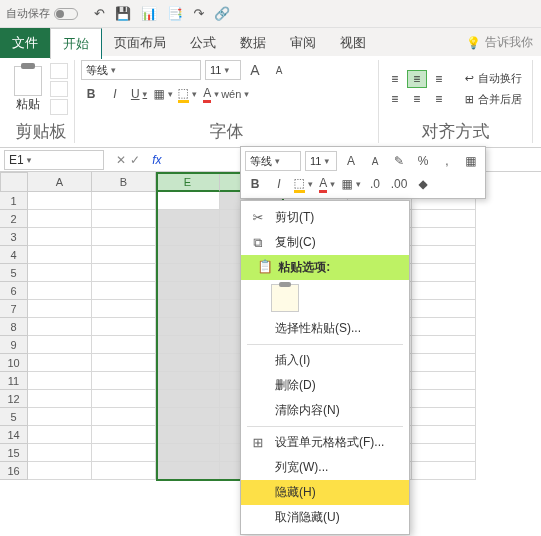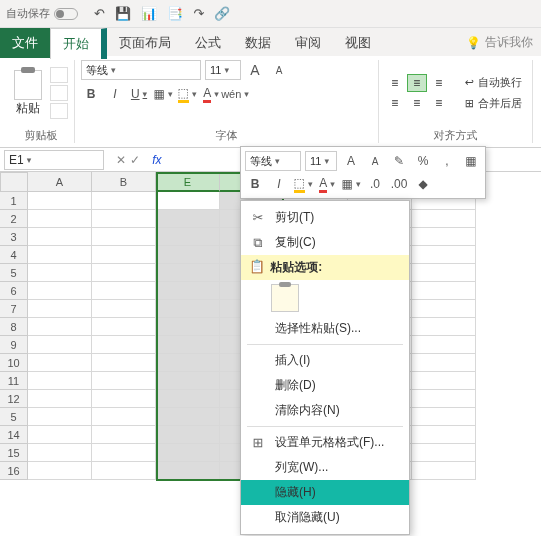--- a/index.html
+++ b/index.html
@@ -6,26 +6,26 @@
 body { background: #fff; width: 541px; height: 536px; overflow: hidden; font-size: 12px; color: #333; }
 .titlebar { height: 28px; background: #f3f2f1; display: flex; align-items: center; padding: 0 6px; gap: 8px; border-bottom: 1px solid #e0e0e0; }
 .autosave { color: #666; font-size: 11px; display: flex; align-items: center; gap: 4px; }
 .toggle { width: 24px; height: 12px; border: 1px solid #aaa; border-radius: 6px; position: relative; }
 .toggle::after { content: ""; width: 8px; height: 8px; background: #888; border-radius: 50%; position: absolute; left: 1px; top: 1px; }
 .qat { display: flex; gap: 10px; margin-left: 8px; }
 .qat span { color: #555; font-size: 13px; cursor: pointer; }
 .tabs { height: 28px; display: flex; align-items: flex-start; background: #f3f2f1; }
 .tab { padding: 6px 12px; font-size: 13px; color: #444; cursor: pointer; }
 .tab.file { background: #217346; color: #fff; }
-.tab.active { background: #fff; color: #217346; border-top: 1px solid #d0d0d0; border-left: 1px solid #d0d0d0; border-right: 6px solid #0f766e; }
+.tab.active { background: #fff; color: #217346; border-top: 1px solid #d0d0d0; border-left: 1px solid #d0d0d0; border-right: 1px solid #0f766e; }
 .tell { margin-left: auto; padding: 6px 8px; color: #888; display: flex; align-items: center; gap: 4px; }
 .ribbon { height: 92px; background: #fff; border-bottom: 1px solid #d0d0d0; display: flex; padding: 4px 8px; }
 .group { display: flex; flex-direction: column; padding: 0 6px; border-right: 1px solid #e0e0e0; }
 .group-content { flex: 1; display: flex; align-items: center; gap: 6px; }
-.group-label { text-align: center; font-size: 11px; color: #666; padding-top: 2px; }
+.group-label { text-align: center; font-size: 17px; color: #666; padding-top: 2px; }
 .paste-big { display: flex; flex-direction: column; align-items: center; cursor: pointer; }
 .paste-icon { width: 28px; height: 30px; background: #fff; border: 1px solid #ccc; position: relative; }
 .paste-icon::before { content: ""; position: absolute; top: -4px; left: 6px; width: 14px; height: 6px; background: #888; border-radius: 2px; }
 .side-btns { display: flex; flex-direction: column; gap: 2px; margin-left: 2px; }
 .side-btn { width: 18px; height: 16px; border: 1px solid #ddd; cursor: pointer; }
 .font-row { display: flex; align-items: center; gap: 4px; }
 .combo { border: 1px solid #ccc; height: 20px; background: #fff; display: flex; align-items: center; padding: 0 4px; font-size: 11px; cursor: pointer; }
 .combo.font { width: 120px; }
 .combo.size { width: 36px; }
 .btn-sm { width: 20px; height: 20px; display: flex; align-items: center; justify-content: center; cursor: pointer; font-size: 12px; color: #555; border: 1px solid transparent; }
@@ -48,24 +48,24 @@
 .row { display: flex; height: 18px; }
 .rowhead { width: 28px; background: #f0f0f0; border-right: 1px solid #ccc; border-bottom: 1px solid #ccc; text-align: center; line-height: 18px; font-size: 11px; color: #555; cursor: pointer; }
 .cell { width: 64px; border-right: 1px solid #d8d8d8; border-bottom: 1px solid #d8d8d8; }
 .cell.sel { background: #dcdcdc; }
 .cell.sel-first { background: #fff; }
 .selbox { position: absolute; border: 2px solid #2e7d32; pointer-events: none; }
 .mini-toolbar { position: absolute; background: #fff; border: 1px solid #bbb; box-shadow: 2px 2px 6px rgba(0,0,0,.2); padding: 4px; display: flex; flex-direction: column; gap: 3px; }
 .mini-row { display: flex; align-items: center; gap: 4px; }
 .ctx-menu { position: absolute; background: #fff; border: 1px solid #bbb; box-shadow: 2px 2px 8px rgba(0,0,0,.25); width: 170px; padding: 4px 0; }
 .ctx-item { display: flex; align-items: center; padding: 4px 8px; font-size: 12px; cursor: pointer; gap: 8px; }
-.ctx-item:hover, .ctx-item.hover { background: #14b8a6; }
+.ctx-item:hover, .ctx-item.hover { background: #fde047; }
 .ctx-icon { width: 18px; height: 16px; display: flex; align-items: center; justify-content: center; color: #666; font-size: 13px; }
 .ctx-sep { height: 1px; background: #ddd; margin: 3px 6px; }
-.ctx-header { font-weight: bold; padding: 4px 8px; background: #fef9c3; }
+.ctx-header { font-weight: bold; padding: 4px 16px; background: #bef264; }
 .paste-opt-icon { width: 28px; height: 28px; border: 1px solid #ccc; margin: 4px 0 4px 30px; cursor: pointer; position: relative; background: #fffbe6; }
 .paste-opt-icon::before { content: ""; position: absolute; top: -3px; left: 7px; width: 12px; height: 5px; background: #999; border-radius: 2px; }
 .drop::after { content: "▾"; font-size: 9px; margin-left: 3px; color: #666; }
 </style>
 </head>
 <body>
 
 <div class="titlebar">
   <div class="autosave">
     <span>自动保存</span>

